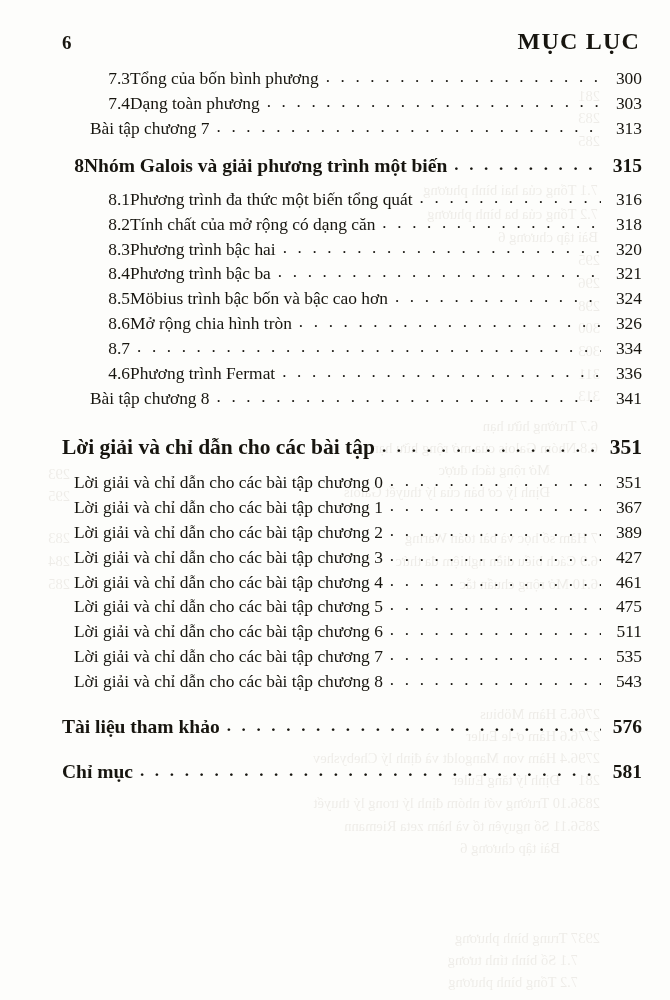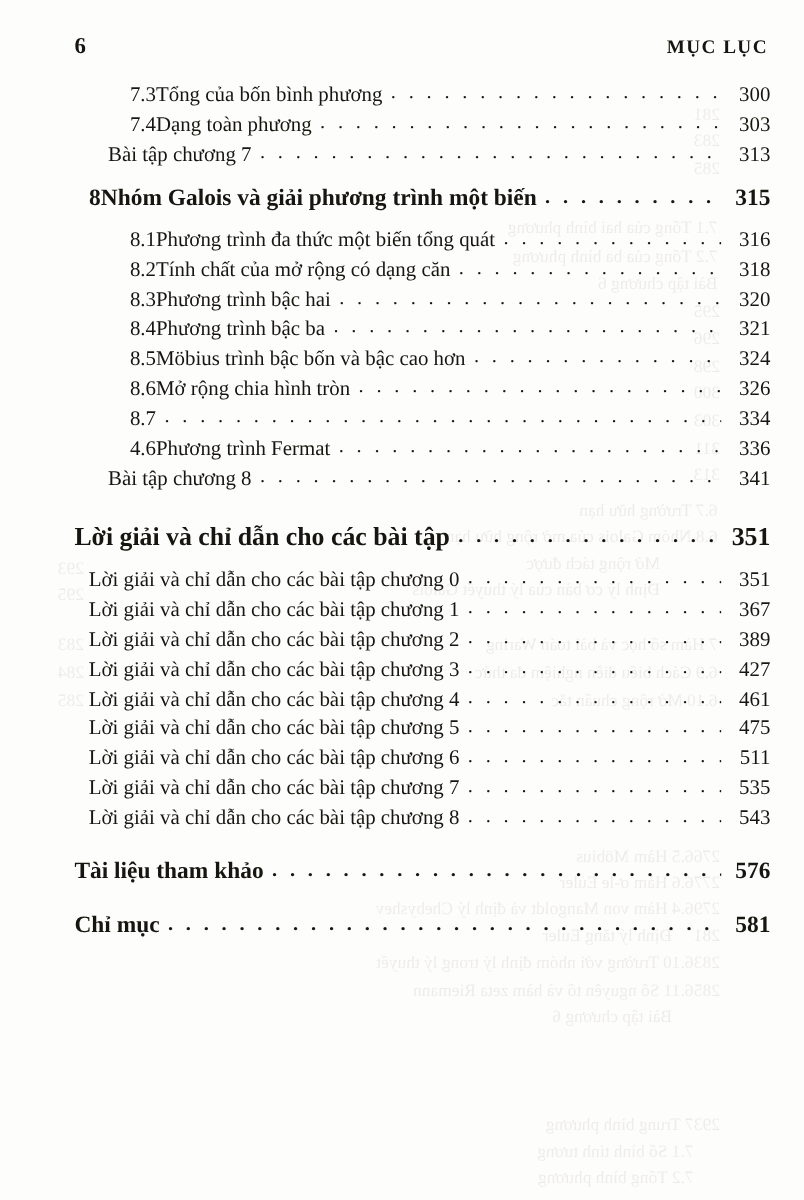--- a/index.html
+++ b/index.html
@@ -48,21 +48,21 @@
     top: 28px;
     display: flex;
     align-items: baseline;
     justify-content: space-between;
   }
   .folio {
     font-size: 19px;
     font-weight: bold;
   }
   .running-head {
-    font-size: 16px;
+    font-size: 24px;
     font-weight: bold;
     letter-spacing: 1.2px;
     font-family: Liberation Serif, serif;
   }
 
   .toc {
     position: absolute;
     left: 62px;
     right: 28px;
     top: 70px;

